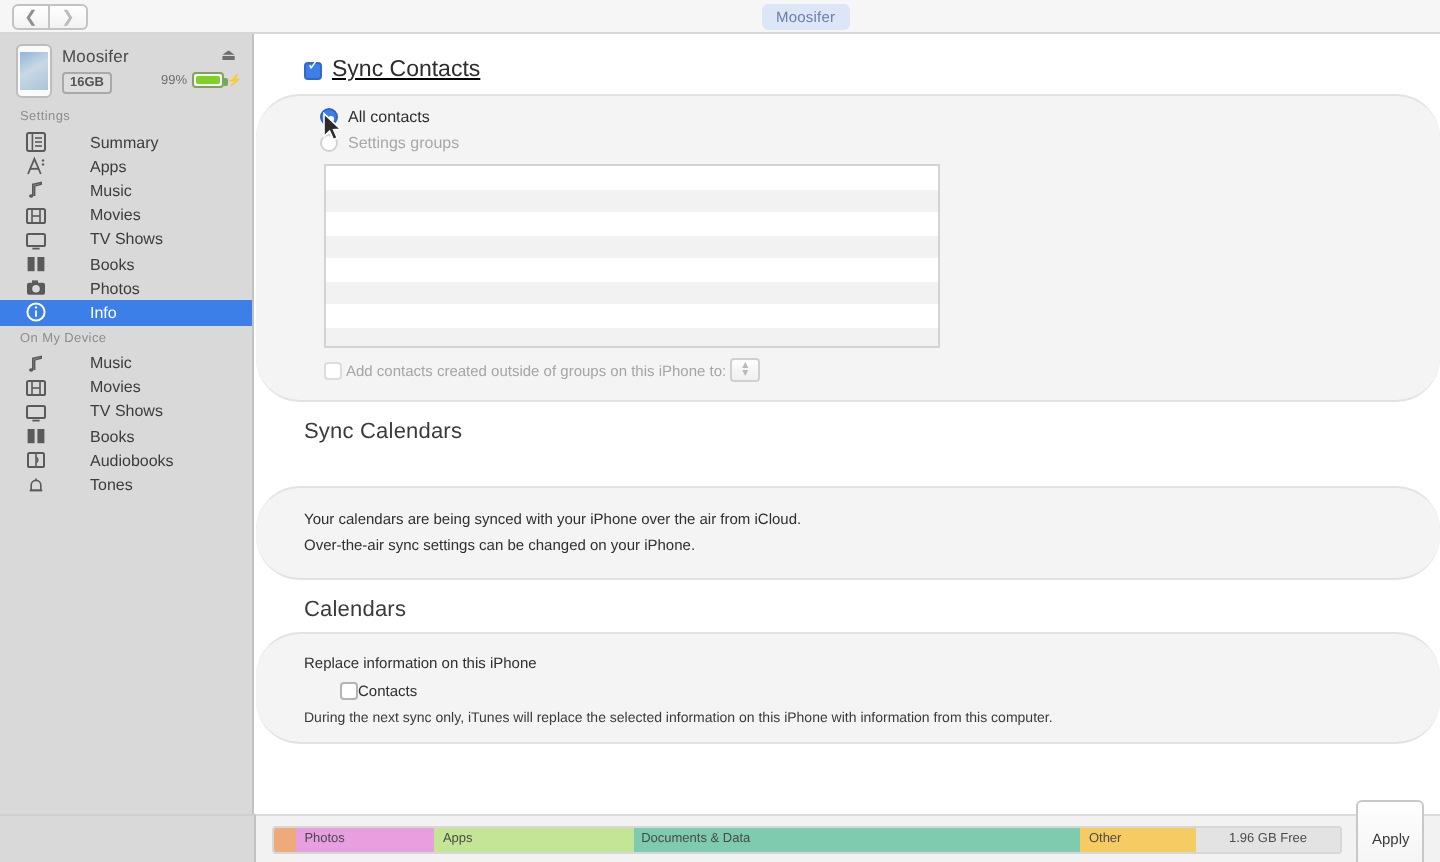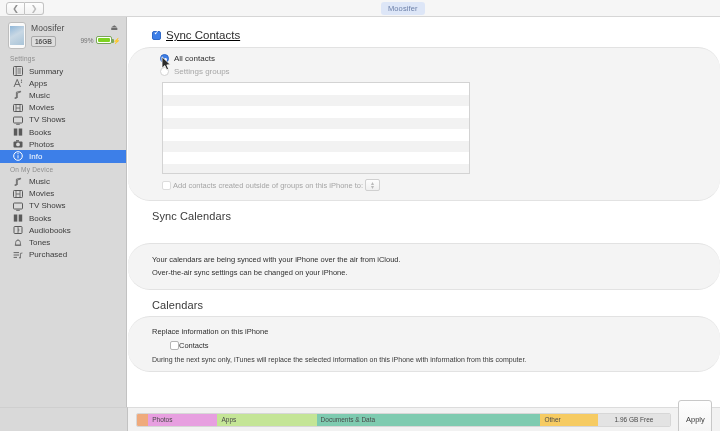--- a/index.html
+++ b/index.html
@@ -80,21 +80,21 @@
     width: 2px; height: 4px; background: #7aa65a; border-radius: 0 1px 1px 0;
   }
   .bolt { font-size: 6px; color: #6f6f6f; }
 
   .grp-title {
     font-size: 6.5px; color: #8d8d8d; padding: 3px 0 3px 10px;
     letter-spacing: .2px;
   }
   .s-item {
     display: flex; align-items: center; height: 12.2px;
-    padding-left: 12px; gap: 6px; color: #3c3c3c; font-size: 8px;
+    padding-left: 12px; gap: 22px; color: #3c3c3c; font-size: 8px;
   }
   .s-item.sel { background: #3d7fe8; color: #fff; }
   .s-ico {
     width: 11px; height: 11px; display: flex; align-items: center;
     justify-content: center; flex: 0 0 11px;
   }
   .s-ico svg { display: block; }
 
   
   .main {
@@ -377,32 +377,20 @@
     <div class="s-item">
       <span class="s-ico">
           <svg width="10" height="10" viewBox="0 0 10 10">
             <path d="M2.6 7.2 V4.6 a2.4 2.4 0 0 1 4.8 0 V7.2 Z" fill="none" stroke="#5a5a5a" stroke-width=".8"></path>
             <line x1="1.8" y1="7.2" x2="8.2" y2="7.2" stroke="#5a5a5a" stroke-width=".8"></line>
             <line x1="5" y1="1.3" x2="5" y2="2.2" stroke="#5a5a5a" stroke-width=".8"></line>
           </svg>
         </span>
       <span>Tones</span>
     </div>
-    <div class="s-item">
-      <span class="s-ico">
-          <svg width="10" height="10" viewBox="0 0 10 10">
-            <line x1="0.6" y1="2.6" x2="6" y2="2.6" stroke="#5a5a5a" stroke-width=".9"></line>
-            <line x1="0.6" y1="5" x2="6" y2="5" stroke="#5a5a5a" stroke-width=".9"></line>
-            <line x1="0.6" y1="7.4" x2="4" y2="7.4" stroke="#5a5a5a" stroke-width=".9"></line>
-            <path d="M7.4 7.6 V3.4 L9.4 3" fill="none" stroke="#5a5a5a" stroke-width=".8"></path>
-            <circle cx="7" cy="7.7" r=".8" fill="#5a5a5a"></circle>
-          </svg>
-        </span>
-      <span>Purchased</span>
-    </div>
   </div>
 
   <div class="main">
 
     <div class="chk-title-row">
       <span class="cb on"></span>
       <span class="lbl">Sync Contacts</span>
     </div>
 
     <div class="panel">

